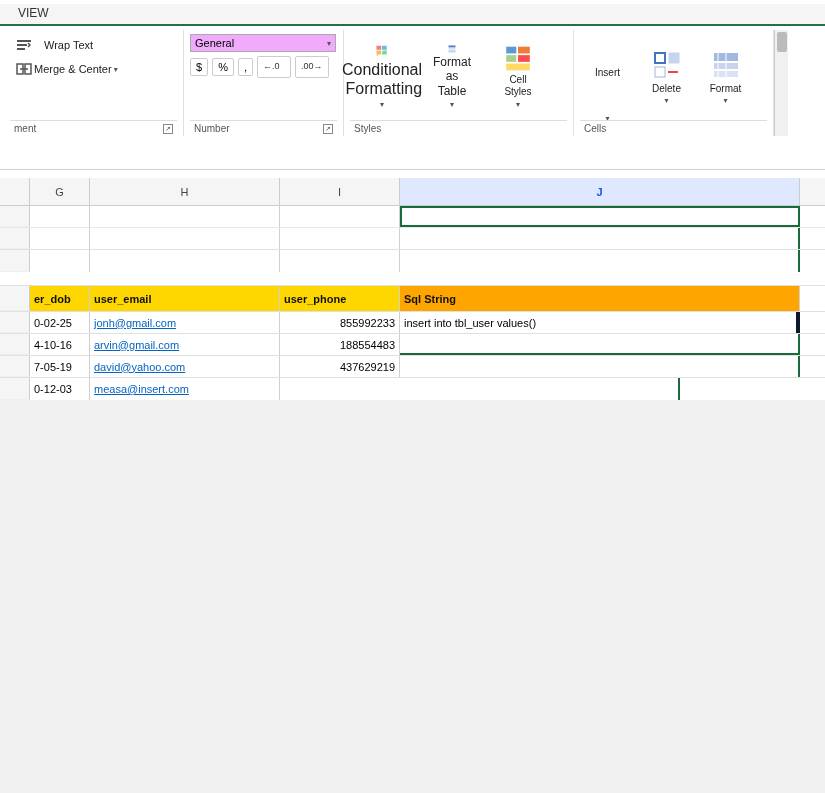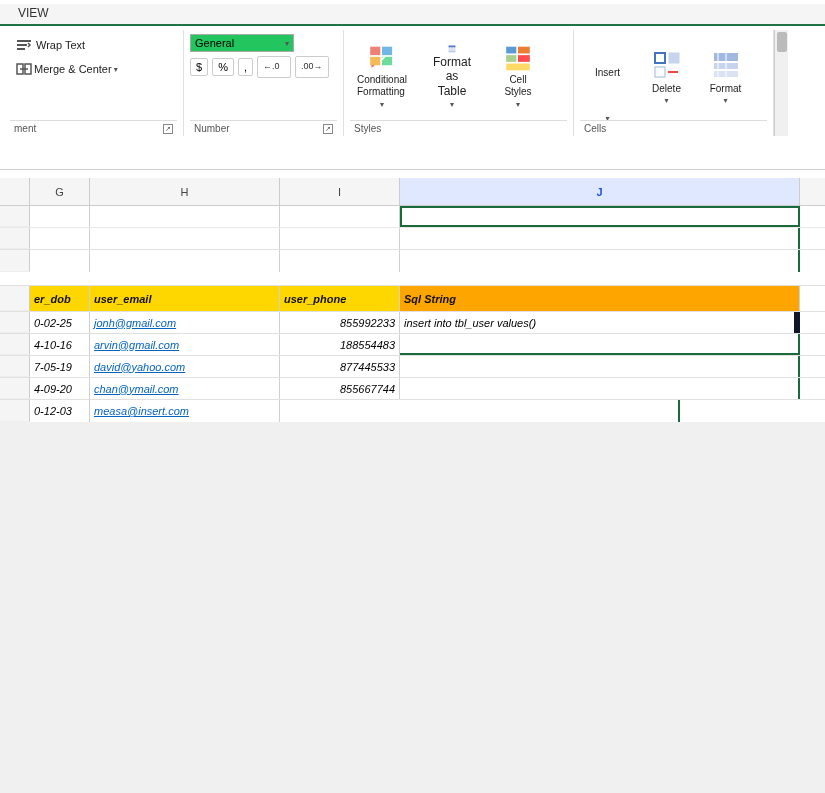--- a/index.html
+++ b/index.html
@@ -38,35 +38,35 @@
 
     .ribbon-btn-small {
       display: flex;
       align-items: center;
       justify-content: flex-start;
       cursor: pointer;
       padding: 2px 6px;
       border-radius: 2px;
       font-size: 11px;
       color: #222;
-      gap: 4px;
+      gap: 12px;
       white-space: nowrap;
       height: 22px;
     }
 
     .number-dropdown {
       border: 1px solid #aaa;
       padding: 2px 4px;
       font-size: 11px;
-      background: #22c55e;
+      background: #f0abfc;
       display: flex;
       align-items: center;
       justify-content: space-between;
       cursor: pointer;
-      width: 104px;
+      width: 146px;
     }
 
     .number-symbols {
       display: flex;
       gap: 4px;
       align-items: center;
     }
 
     .num-btn {
       border: 1px solid #ccc;
@@ -123,21 +123,20 @@
 
     
     .data-area {
       overflow: hidden;
     }
 
     .spreadsheet-row {
       display: flex;
       height: 22px;
       border-bottom: 1px solid #e0e0e0;
-      font-style: italic;
     }
 
     .spreadsheet-row:last-child { border-bottom: none; }
 
     .cell {
       border-right: 1px solid #d0d0d0;
       padding: 2px 4px;
       font-size: 11px;
       display: flex;
       align-items: center;
@@ -311,21 +310,21 @@
 
         <div class="ribbon-btn" style="height:68px; width:64px;">
           <svg width="32" height="32" viewBox="0 0 32 32">
             <rect x="2" y="2" width="12" height="10" fill="#e74c3c" opacity="0.7"></rect>
             <rect x="16" y="2" width="12" height="10" fill="#3498db" opacity="0.7"></rect>
             <rect x="2" y="14" width="12" height="10" fill="#f39c12" opacity="0.7"></rect>
             <rect x="16" y="14" width="12" height="10" fill="#2ecc71" opacity="0.7"></rect>
             <line x1="14" y1="19" x2="19" y2="14" stroke="white" stroke-width="2"></line>
             <text x="3" y="27" font-size="7" fill="#e74c3c">≠</text>
           </svg>
-          <span style="font-size:10px; text-align:left; line-height:1.2;">Conditional<br>Formatting</span>
+          <span style="font-size:16px; text-align:right; line-height:1.2;">Conditional<br>Formatting</span>
           <span class="dropdown-arrow">▾</span>
         </div>
 
         <div class="ribbon-btn" style="height:68px; width:60px;">
           <svg width="32" height="32" viewBox="0 0 32 32">
             <rect x="2" y="2" width="28" height="8" fill="#4472C4"></rect>
             <rect x="2" y="12" width="28" height="8" fill="#D9E1F2"></rect>
             <rect x="2" y="22" width="28" height="8" fill="#4472C4" opacity="0.4"></rect>
             <line x1="11" y1="2" x2="11" y2="30" stroke="white" stroke-width="1"></line>
             <line x1="21" y1="2" x2="21" y2="30" stroke="white" stroke-width="1"></line>
@@ -445,46 +444,39 @@
       <div class="cell header-cell" style="width:190px; font-weight:bold;">user_email</div>
       <div class="cell header-cell" style="width:120px; font-weight:bold;">user_phone</div>
       <div class="cell sql-header" style="width:400px; font-weight:bold;text-align:right;">Sql String</div>
     </div>
 
     <div class="spreadsheet-row">
       <div class="row-num"></div>
       <div class="cell" style="width:60px;">0-02-25</div>
       <div class="cell email-cell" style="width:190px;">jonh@gmail.com</div>
       <div class="cell" style="width:120px; text-align:right; justify-content:flex-end;">855992233</div>
-      <div class="cell" style="width:400px; border-right:6px solid #0f172a;">insert into tbl_user values()</div>
+      <div class="cell" style="width:400px; border-right:4px solid #0f172a;">insert into tbl_user values()</div>
     </div>
 
     <div class="spreadsheet-row">
       <div class="row-num"></div>
       <div class="cell" style="width:60px;">4-10-16</div>
       <div class="cell email-cell" style="width:190px;">arvin@gmail.com</div>
       <div class="cell" style="width:120px; text-align:right; justify-content:flex-end;">188554483</div>
       <div class="cell" style="width:400px; border-right:2px solid #1a6b3c; border-bottom:2px solid #1a6b3c;"></div>
     </div>
 
     <div class="spreadsheet-row">
       <div class="row-num"></div>
       <div class="cell" style="width:60px;">7-05-19</div>
       <div class="cell email-cell" style="width:190px;">david@yahoo.com</div>
-      <div class="cell" style="width:120px; text-align:right; justify-content:flex-end;">877445533</div>
+      <div class="cell" style="width:120px; text-align:right; justify-content:flex-end;">437629219</div>
       <div class="cell" style="width:400px; border-right:2px solid #1a6b3c;"></div>
     </div>
 
-    <div class="spreadsheet-row">
-      <div class="row-num"></div>
-      <div class="cell" style="width:60px;">4-09-20</div>
-      <div class="cell email-cell" style="width:190px;">chan@ymail.com</div>
-      <div class="cell" style="width:120px; text-align:right; justify-content:flex-end;">855667744</div>
-      <div class="cell" style="width:400px; border-right:2px solid #1a6b3c;"></div>
-    </div>
 
     <div class="spreadsheet-row">
       <div class="row-num"></div>
       <div class="cell" style="width:60px;">0-12-03</div>
       <div class="cell email-cell" style="width:190px;">measa@insert.com</div>
       <div class="cell" style="width:400px; border-right:2px solid #1a6b3c;"></div>
     </div>
 
   </div>
 </div>

